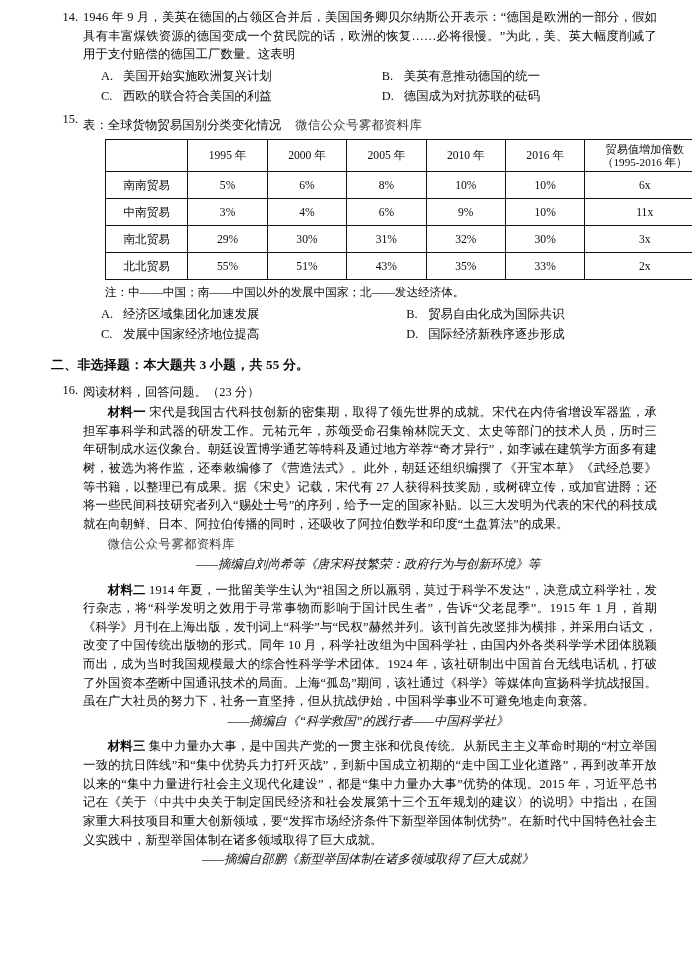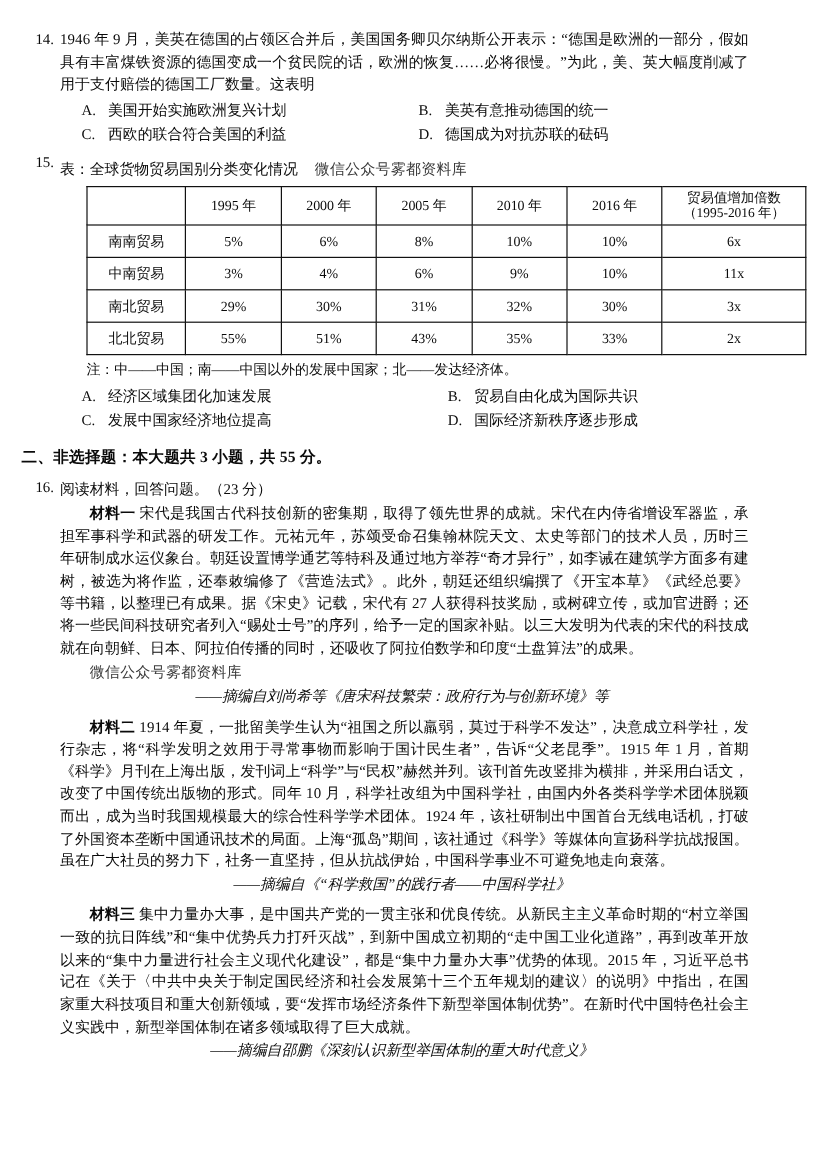--- a/index.html
+++ b/index.html
@@ -14,22 +14,23 @@
     color: #0a0a0a;
     font-size: 12.4px;
     line-height: 1.5;
     position: relative;
     overflow: hidden;
   }
   .page {
     width: 650px;
     height: 964px;
     box-sizing: border-box;
-    padding: 24px 26px 0 18px;
+    padding: 8px 26px 0 18px;
     position: relative;
+    margin-left: 33px;
   }
   
   .q {
     display: flex;
     align-items: flex-start;
     margin-bottom: 2px;
   }
   .q-num {
     width: 27px;
     flex: 0 0 27px;
@@ -275,17 +276,17 @@
       <div class="material">
         <span class="label">材料二</span>
         <span>1914 年夏，一批留美学生认为“祖国之所以羸弱，莫过于科学不发达”，决意成立科学社，发行杂志，将“科学发明之效用于寻常事物而影响于国计民生者”，告诉“父老昆季”。1915 年 1 月，首期《科学》月刊在上海出版，发刊词上“科学”与“民权”赫然并列。该刊首先改竖排为横排，并采用白话文，改变了中国传统出版物的形式。同年 10 月，科学社改组为中国科学社，由国内外各类科学学术团体脱颖而出，成为当时我国规模最大的综合性科学学术团体。1924 年，该社研制出中国首台无线电话机，打破了外国资本垄断中国通讯技术的局面。上海“孤岛”期间，该社通过《科学》等媒体向宣扬科学抗战报国。虽在广大社员的努力下，社务一直坚持，但从抗战伊始，中国科学事业不可避免地走向衰落。</span>
       </div>
       <div class="source">——摘编自《“科学救国”的践行者——中国科学社》</div>
 
       <div class="material">
         <span class="label">材料三</span>
         <span>集中力量办大事，是中国共产党的一贯主张和优良传统。从新民主主义革命时期的“村立举国一致的抗日阵线”和“集中优势兵力打歼灭战”，到新中国成立初期的“走中国工业化道路”，再到改革开放以来的“集中力量进行社会主义现代化建设”，都是“集中力量办大事”优势的体现。2015 年，习近平总书记在《关于〈中共中央关于制定国民经济和社会发展第十三个五年规划的建议〉的说明》中指出，在国家重大科技项目和重大创新领域，要“发挥市场经济条件下新型举国体制优势”。在新时代中国特色社会主义实践中，新型举国体制在诸多领域取得了巨大成就。</span>
       </div>
-      <div class="source">——摘编自邵鹏《深刻认识新型举国体制的重大时代意义》</div>
+      <div class="source">——摘编自邵鹏《新型举国体制在诸多领域取得了巨大成就》</div>
     </div>
   </div>
 
 </div>
 
 </body></html>

